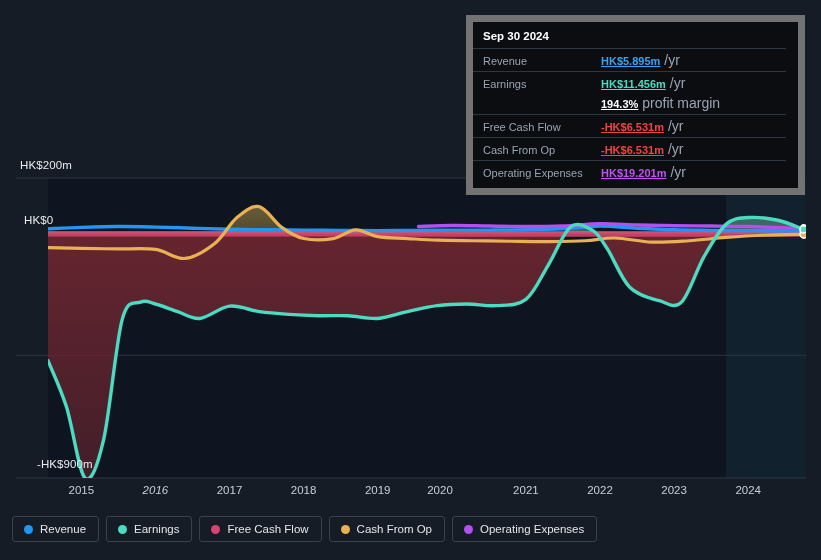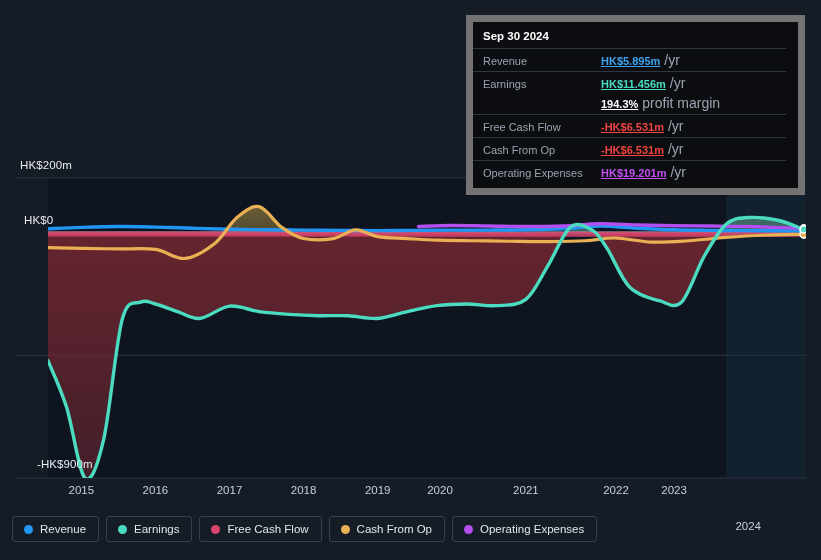--- a/index.html
+++ b/index.html
@@ -167,29 +167,29 @@
         <circle cx="803.7771260997088" cy="229.4210909090909" r="3.6" fill="#4adbc0" stroke="#ffffff" stroke-width="1.4"></circle>
       </g>
     </svg>
 
   <div class="axis-label" style="left:20px; top:159px;">HK$200m</div>
   <div class="axis-label" style="left:24px; top:214px;">HK$0</div>
   <div class="axis-label" style="left:37px; top:458px;">-HK$900m</div>
 
   <div id="x-ticks">
       <div class="x-tick" style="left: 81.3px; text-align: right;">2015</div>
-      <div class="x-tick" style="left: 155.4px;">2016</div>
+      <div class="x-tick" style="left: 155.4px; font-style: italic;">2016</div>
       <div class="x-tick" style="left: 229.5px;">2017</div>
       <div class="x-tick" style="left: 303.6px;">2018</div>
       <div class="x-tick" style="left: 377.7px;">2019</div>
       <div class="x-tick" style="left: 440px;">2020</div>
       <div class="x-tick" style="left: 525.9px;">2021</div>
-      <div class="x-tick" style="left: 616px; text-align: center;">2022</div>
+      <div class="x-tick" style="left: 600px; text-align: center;">2022</div>
       <div class="x-tick" style="left: 674.1px;">2023</div>
-      <div class="x-tick" style="left: 748.2px; margin-top: 36px;">2024</div>
+      <div class="x-tick" style="left: 748.2px;">2024</div>
     </div>
 </div>
 
 <div id="tooltip">
   <div class="tt-date">Sep 30 2024</div>
   <div id="tt-rows">
       <div class="tt-row">
         <div class="tt-key">Revenue</div>
         <div><span class="tt-val" style="color: rgb(59, 163, 240);">HK$5.895m</span><span class="tt-unit">/yr</span></div>
       </div>

